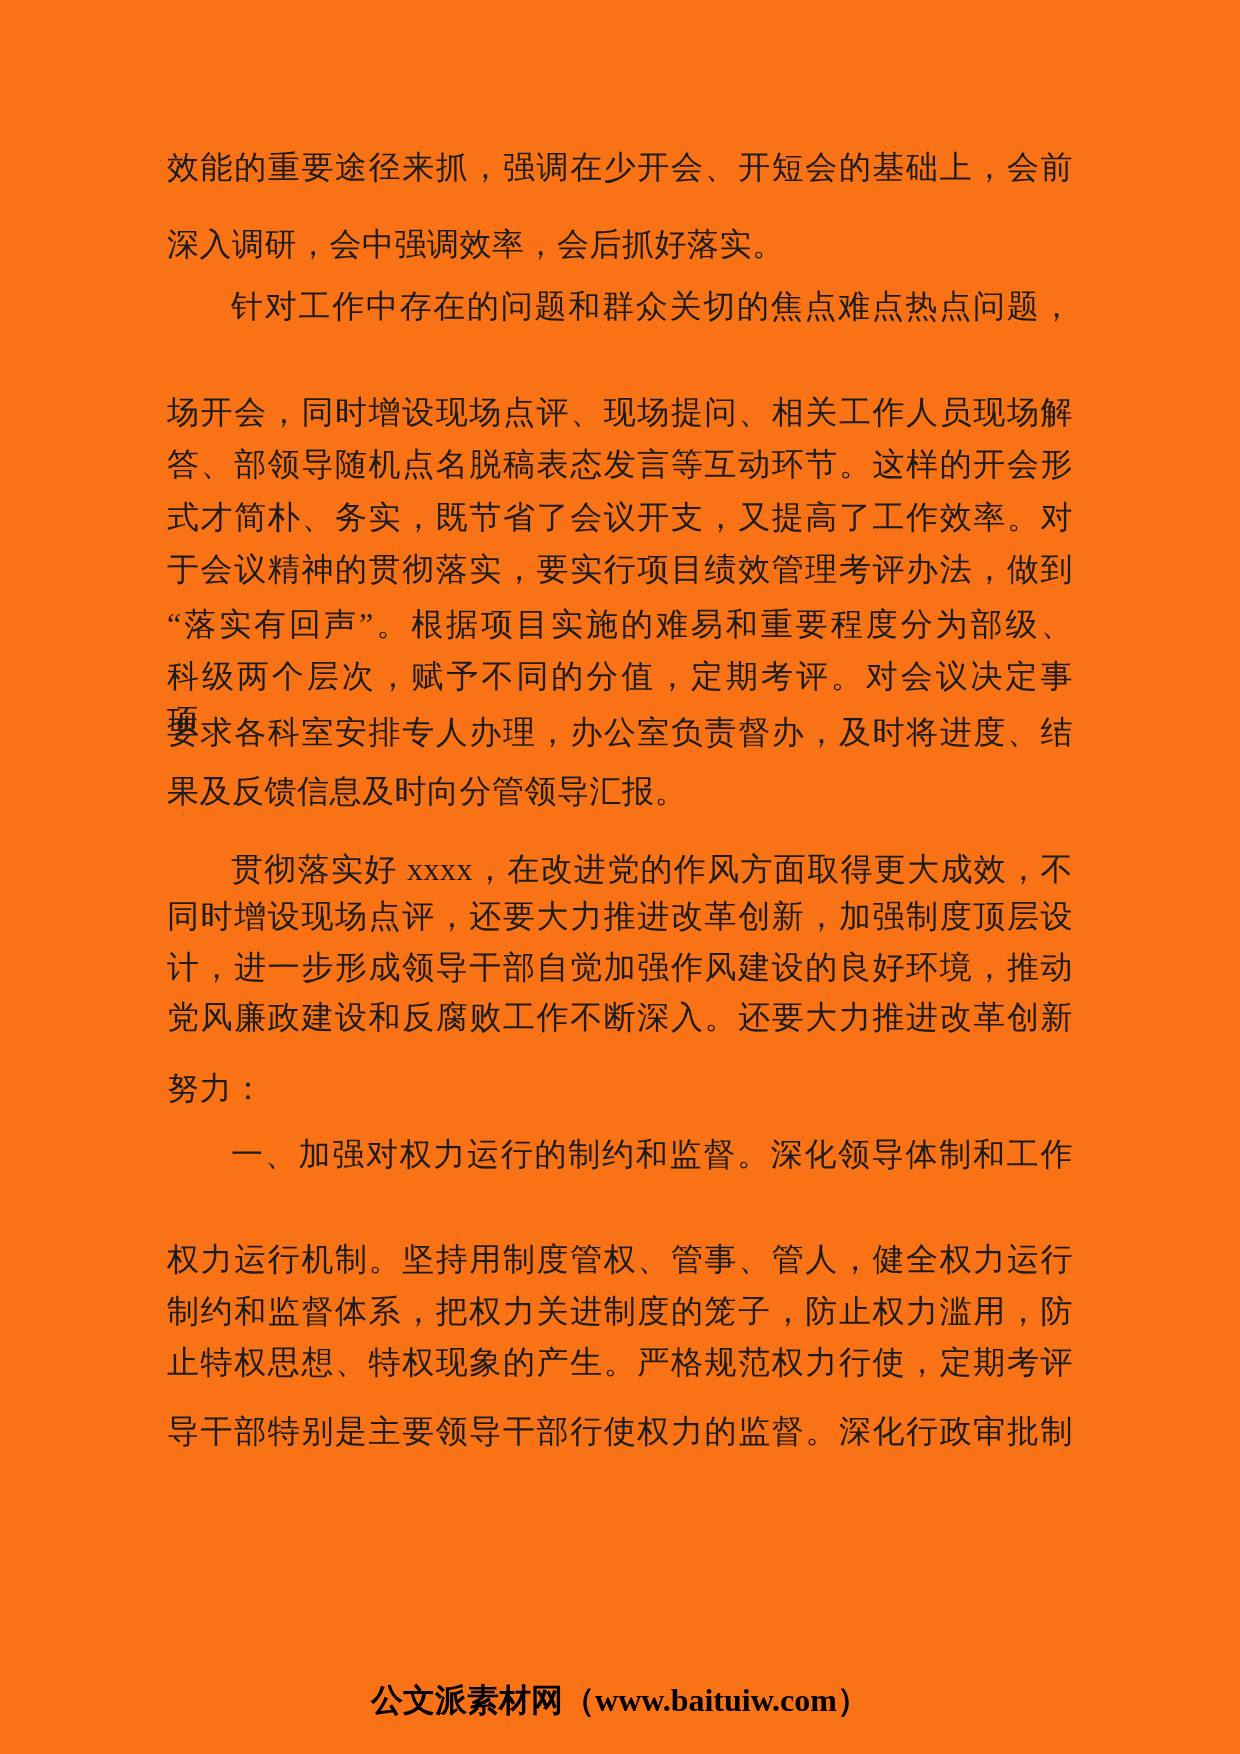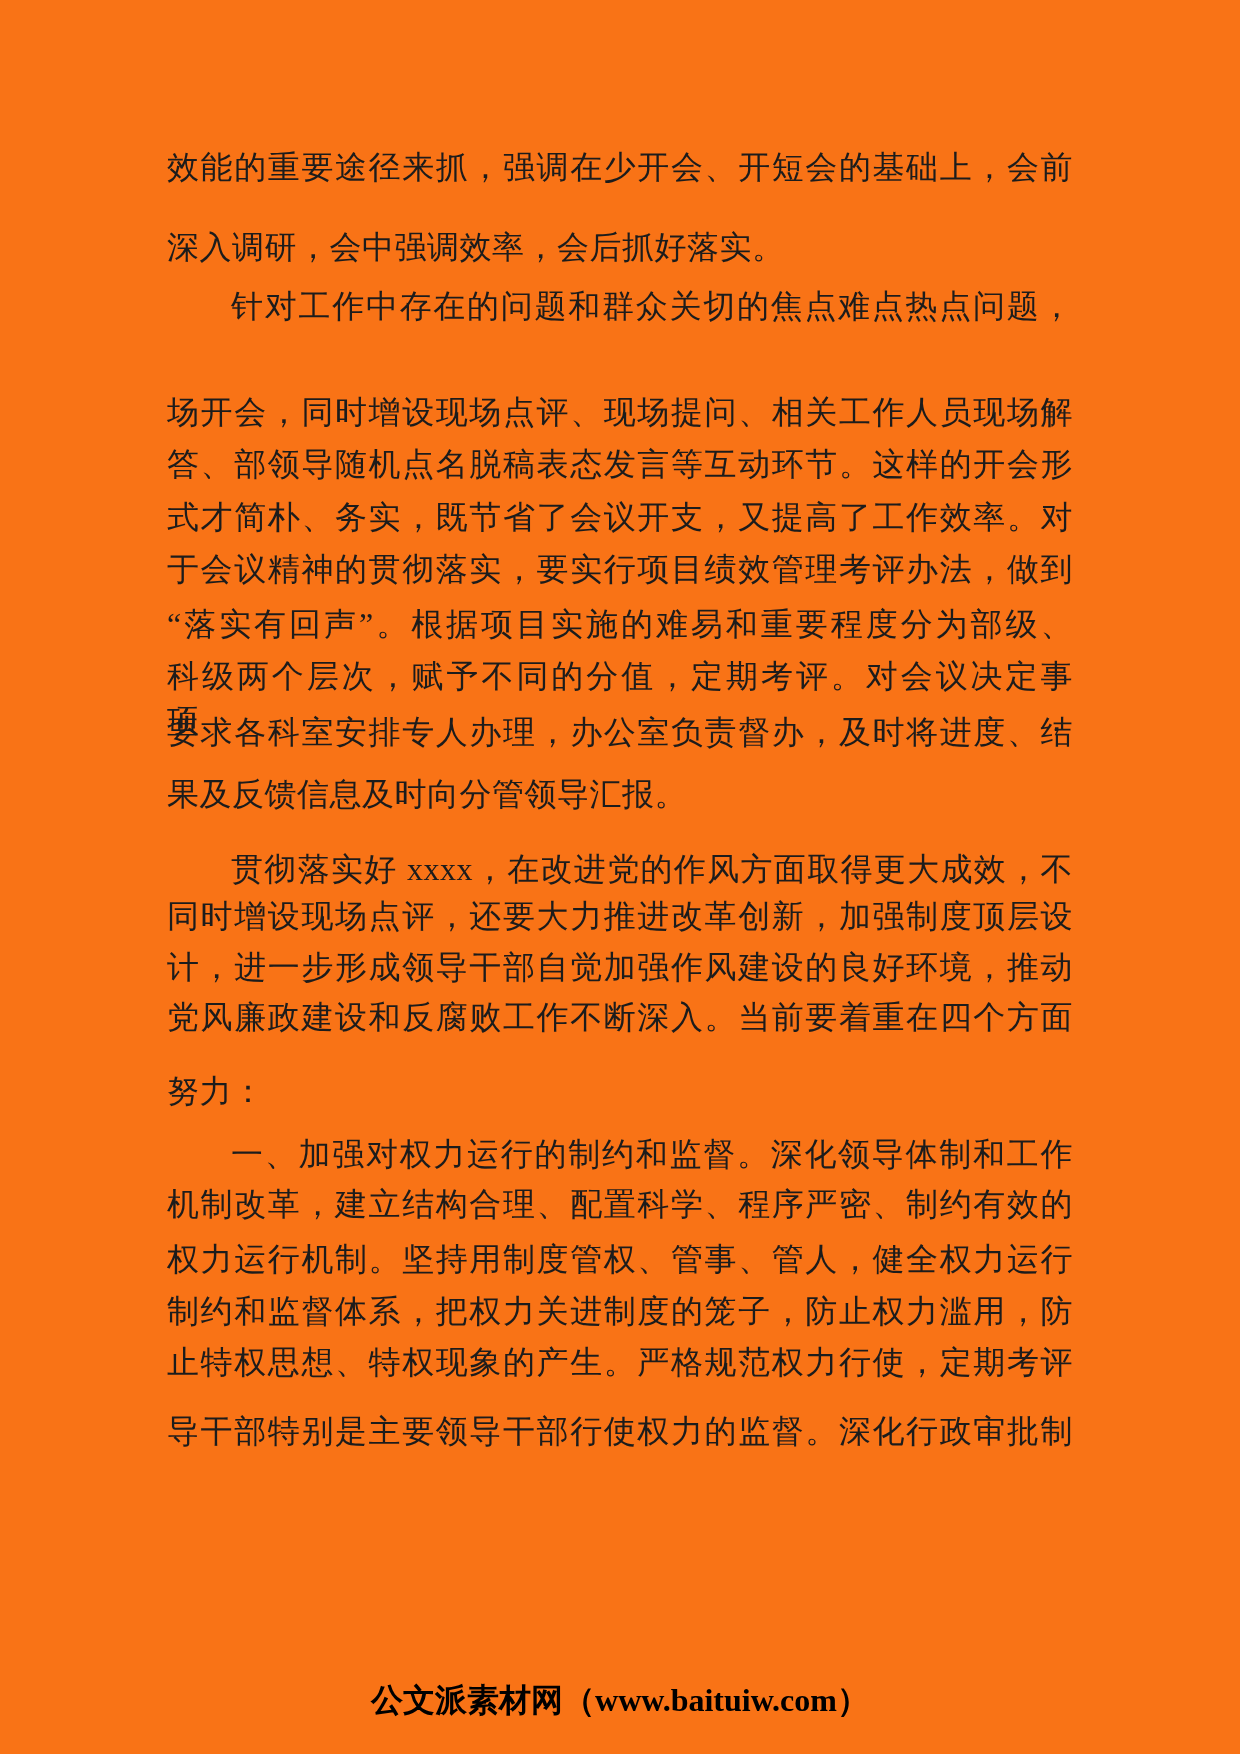--- a/index.html
+++ b/index.html
@@ -21,20 +21,21 @@
     line-height: 44px;
     letter-spacing: 0.5px;
     text-align: justify;
     text-align-last: justify;
     text-justify: inter-character;
     font-weight: 400;
   }
   .line.short {
     text-align: center;
     text-align-last: left;
+    font-family: Liberation Mono, monospace;
   }
   .line.indent {
     text-indent: 2em;
   }
   .footer {
     position: absolute;
     left: 0;
     top: 1678px;
     width: 1240px;
     text-align: center;
@@ -56,24 +57,23 @@
   <div class="line" style="top:442px">答、部领导随机点名脱稿表态发言等互动环节。这样的开会形</div>
   <div class="line" style="top:495px">式才简朴、务实，既节省了会议开支，又提高了工作效率。对</div>
   <div class="line" style="top:547px">于会议精神的贯彻落实，要实行项目绩效管理考评办法，做到</div>
   <div class="line" style="top:602px">“落实有回声”。根据项目实施的难易和重要程度分为部级、</div>
   <div class="line" style="top:710px">要求各科室安排专人办理，办公室负责督办，及时将进度、结</div>
   <div class="line" style="top:654px">科级两个层次，赋予不同的分值，定期考评。对会议决定事项，</div>
   <div class="line short" style="top:772px">果及反馈信息及时向分管领导汇报。</div>
   <div class="line indent" style="top:847px">贯彻落实好 xxxx，在改进党的作风方面取得更大成效，不</div>
   <div class="line" style="top:894px">同时增设现场点评，还要大力推进改革创新，加强制度顶层设</div>
   <div class="line" style="top:945px">计，进一步形成领导干部自觉加强作风建设的良好环境，推动</div>
-  <div class="line" style="top:995px">党风廉政建设和反腐败工作不断深入。当前要着重在四个方面</div>
+  <div class="line" style="top:995px">党风廉政建设和反腐败工作不断深入。还要大力推进改革创新</div>
   <div class="line short" style="top:1069px">努力：</div>
   <div class="line indent" style="top:1132px">一、加强对权力运行的制约和监督。深化领导体制和工作</div>
-  <div class="line" style="top:1182px">机制改革，建立结构合理、配置科学、程序严密、制约有效的</div>
   <div class="line" style="top:1237px">权力运行机制。坚持用制度管权、管事、管人，健全权力运行</div>
   <div class="line" style="top:1289px">制约和监督体系，把权力关进制度的笼子，防止权力滥用，防</div>
   <div class="line" style="top:1340px">止特权思想、特权现象的产生。严格规范权力行使，定期考评</div>
   <div class="line" style="top:1409px">导干部特别是主要领导干部行使权力的监督。深化行政审批制</div>
 
   <div class="footer">公文派素材网（www.baituiw.com）</div>
 
 </div>
 
 </body></html>

